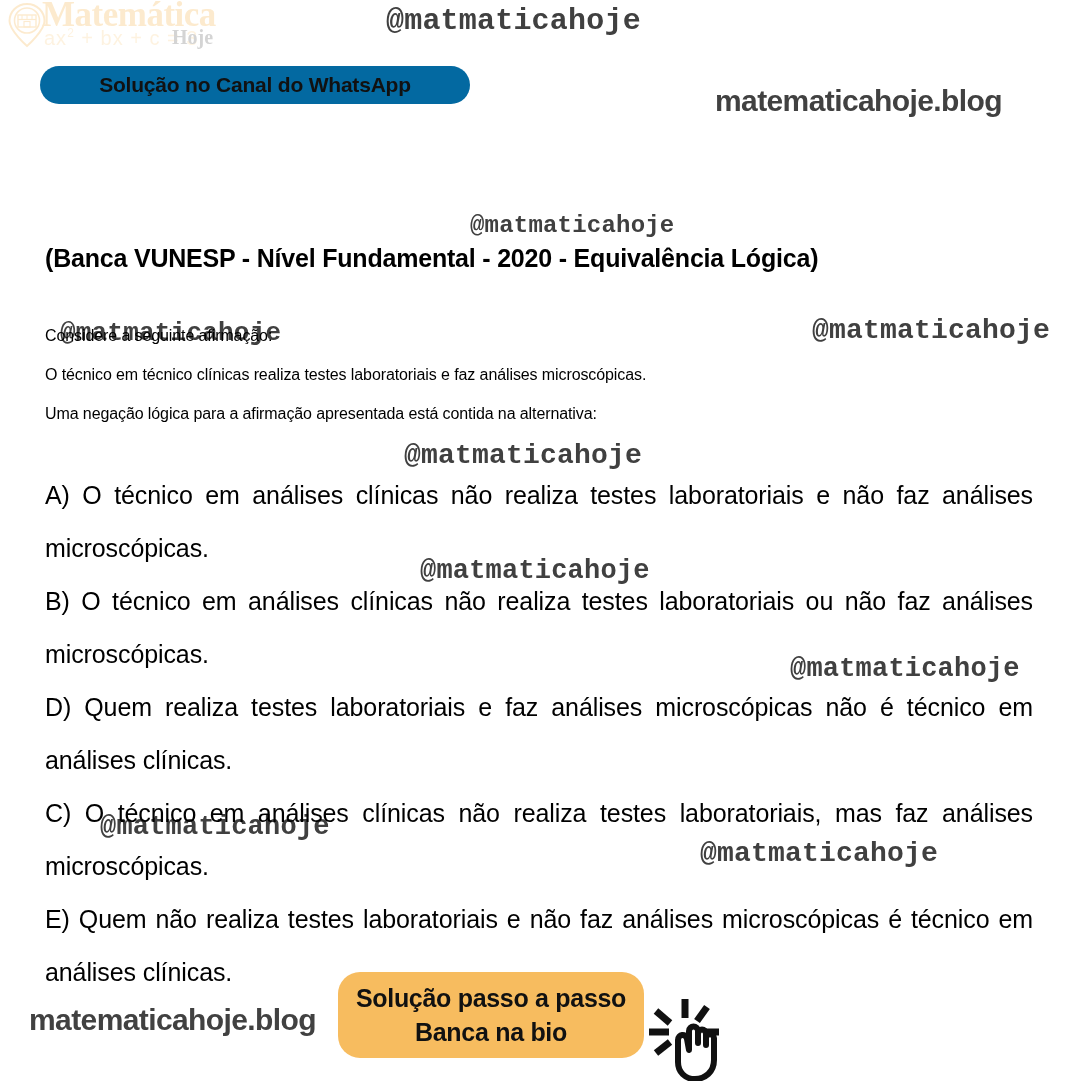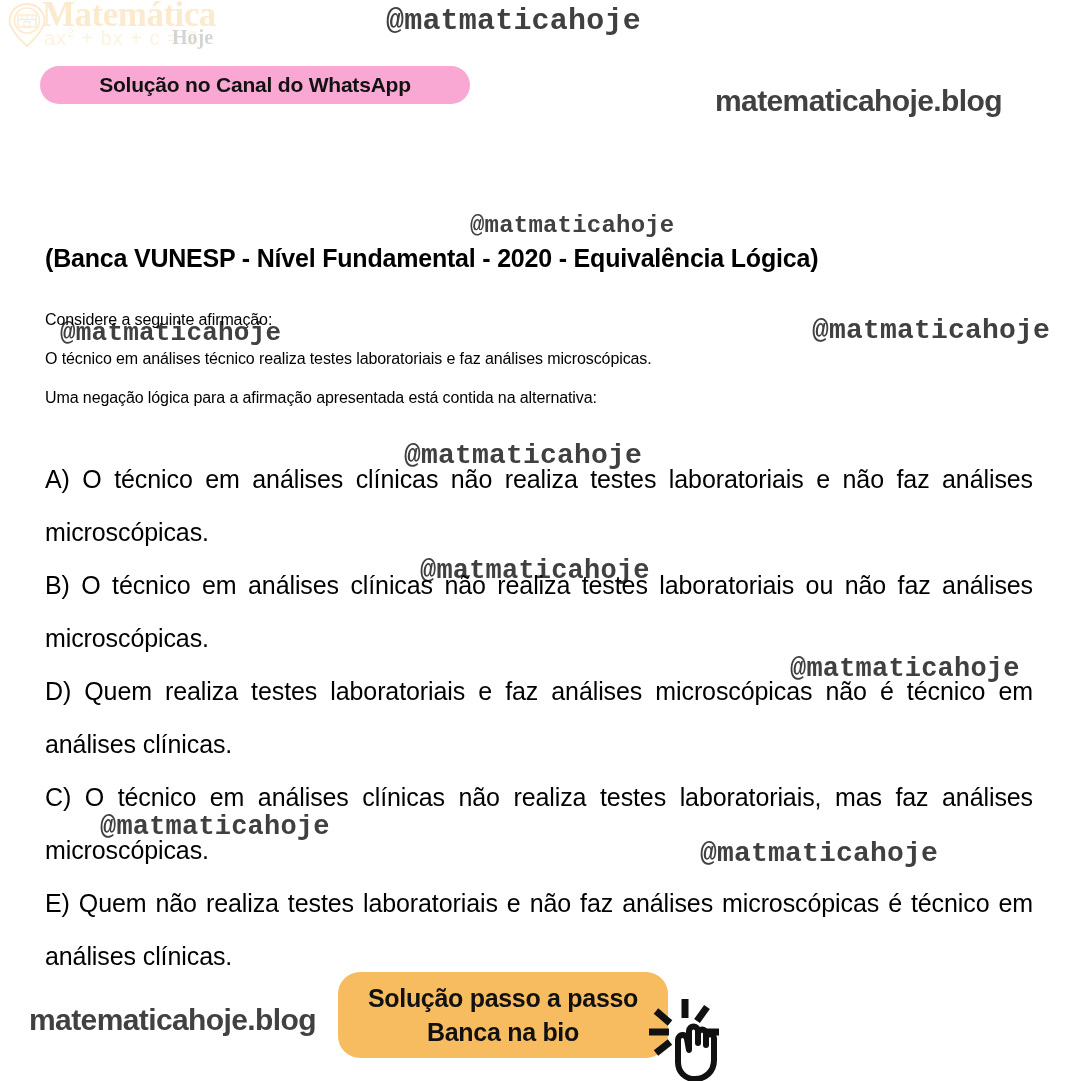--- a/index.html
+++ b/index.html
@@ -84,21 +84,21 @@
     color: #737373;
   }
 
   
   #whatsapp-button {
     position: absolute;
     left: 40px;
     top: 66px;
     width: 430px;
     height: 38px;
-    background: #f9a8d4;
+    background: #0369a1;
     border-radius: 19px;
     border: none;
     display: flex;
     align-items: center;
     justify-content: center;
     padding: 0;
     cursor: pointer;
   }
   #whatsapp-button .label {
     font-family: "Liberation Sans", sans-serif;
@@ -127,21 +127,21 @@
     top: 238px;
     width: 988px;
     color: #000000;
   }
   #question-source {
     font-family: "Liberation Sans", sans-serif;
     font-weight: 700;
     font-size: 25px;
     line-height: 40px;
     letter-spacing: -.2px;
-    margin-bottom: 22px;
+    margin-bottom: 38px;
   }
   .q-para {
     font-family: "Liberation Sans", sans-serif;
     font-size: 16px;
     line-height: 39px;
     text-align: justify;
     letter-spacing: -.1px;
   }
   .q-para.no-justify { text-align: left; }
 
@@ -162,21 +162,21 @@
     font-family: "Liberation Sans", sans-serif;
     font-weight: 700;
     font-size: 30px;
     color: #414141;
     letter-spacing: -.6px;
   }
   #bio-button {
     position: absolute;
     left: 338px;
     top: 972px;
-    width: 330px;
+    width: 306px;
     height: 86px;
     background: #f7bc5f;
     border-radius: 22px;
     border: none;
     display: flex;
     flex-direction: column;
     justify-content: center;
     padding: 12px;
     cursor: pointer;
   }
@@ -234,21 +234,21 @@
   <button id="whatsapp-button">
     <span class="label">Solução no Canal do WhatsApp</span>
   </button>
 
   <div id="site-name-top">matematicahoje.blog</div>
 
   <div id="question-block">
     <div id="question-source">(Banca VUNESP - Nível Fundamental - 2020 - Equivalência Lógica)</div>
 
     <div class="q-para no-justify">Considere a seguinte afirmação:</div>
-    <div class="q-para">O técnico em análises técnico realiza testes laboratoriais e faz análises microscópicas.</div>
+    <div class="q-para">O técnico em técnico clínicas realiza testes laboratoriais e faz análises microscópicas.</div>
     <div class="q-para">Uma negação lógica para a afirmação apresentada está contida na alternativa:</div>
 
     <div id="alternatives">
       <div class="alt-item">A) O técnico em análises clínicas não realiza testes laboratoriais e não faz análises microscópicas.</div>
       <div class="alt-item">B) O técnico em análises clínicas não realiza testes laboratoriais ou não faz análises microscópicas.</div>
       <div class="alt-item">D) Quem realiza testes laboratoriais e faz análises microscópicas não é técnico em análises clínicas.</div>
       <div class="alt-item">C) O técnico em análises clínicas não realiza testes laboratoriais, mas faz análises microscópicas.</div>
       <div class="alt-item">E) Quem não realiza testes laboratoriais e não faz análises microscópicas é técnico em análises clínicas.</div>
     </div>
   </div>

